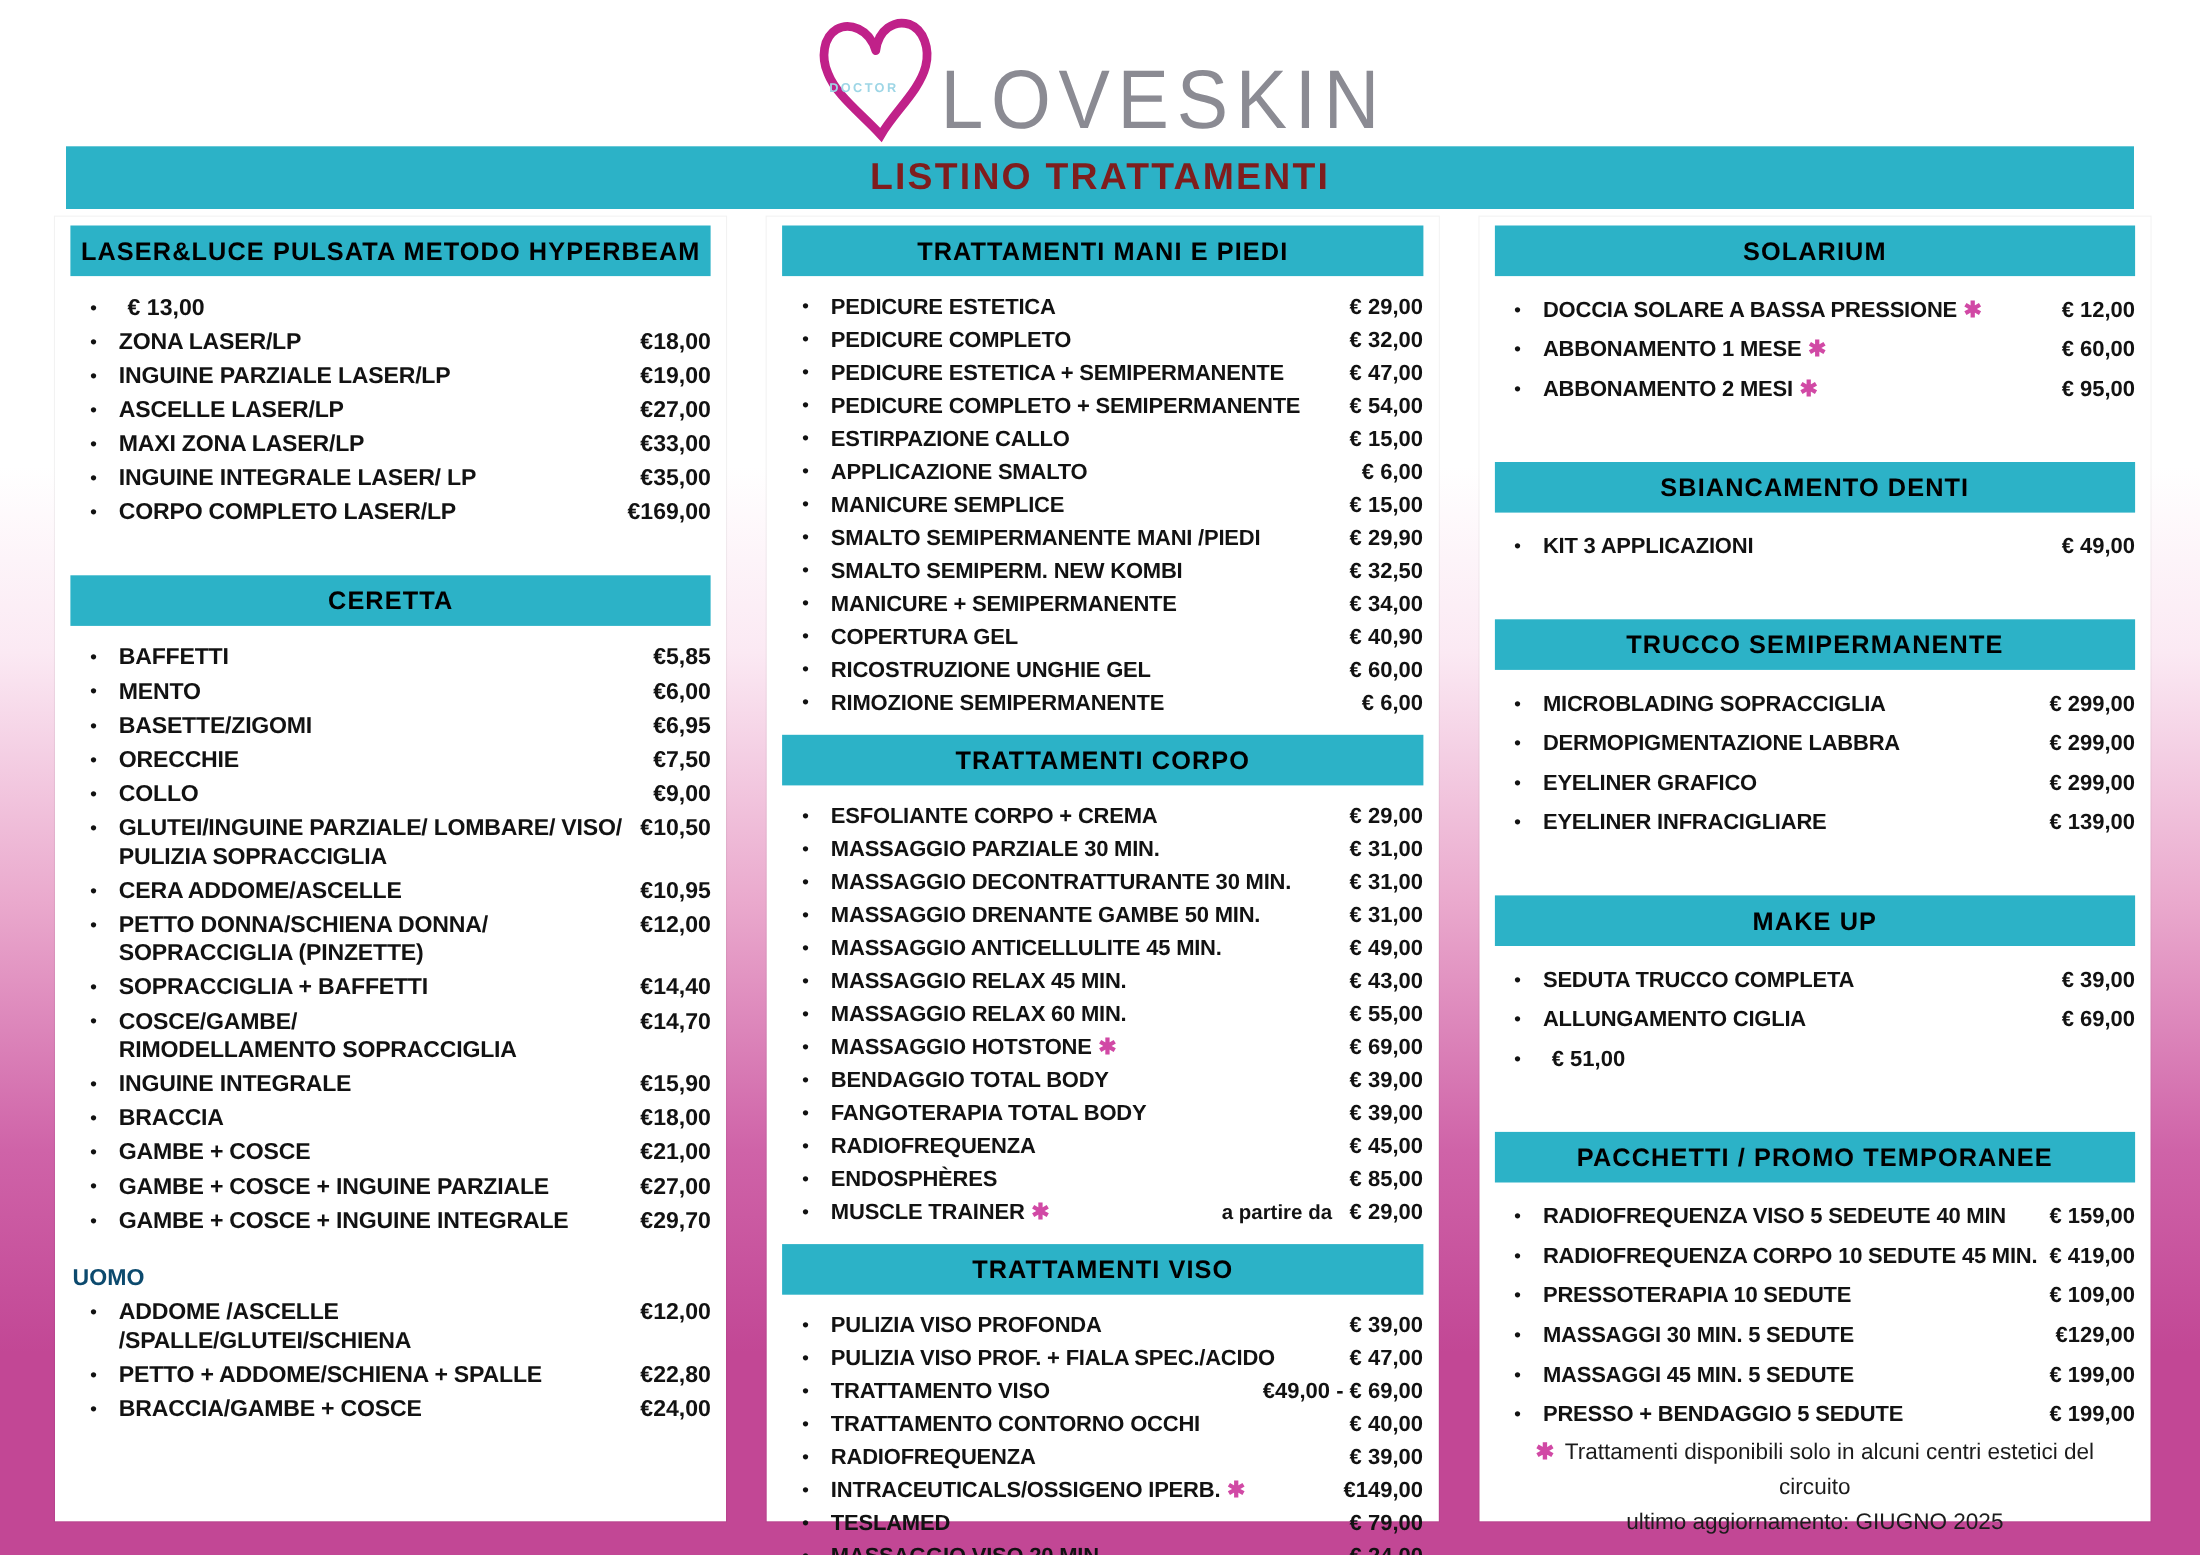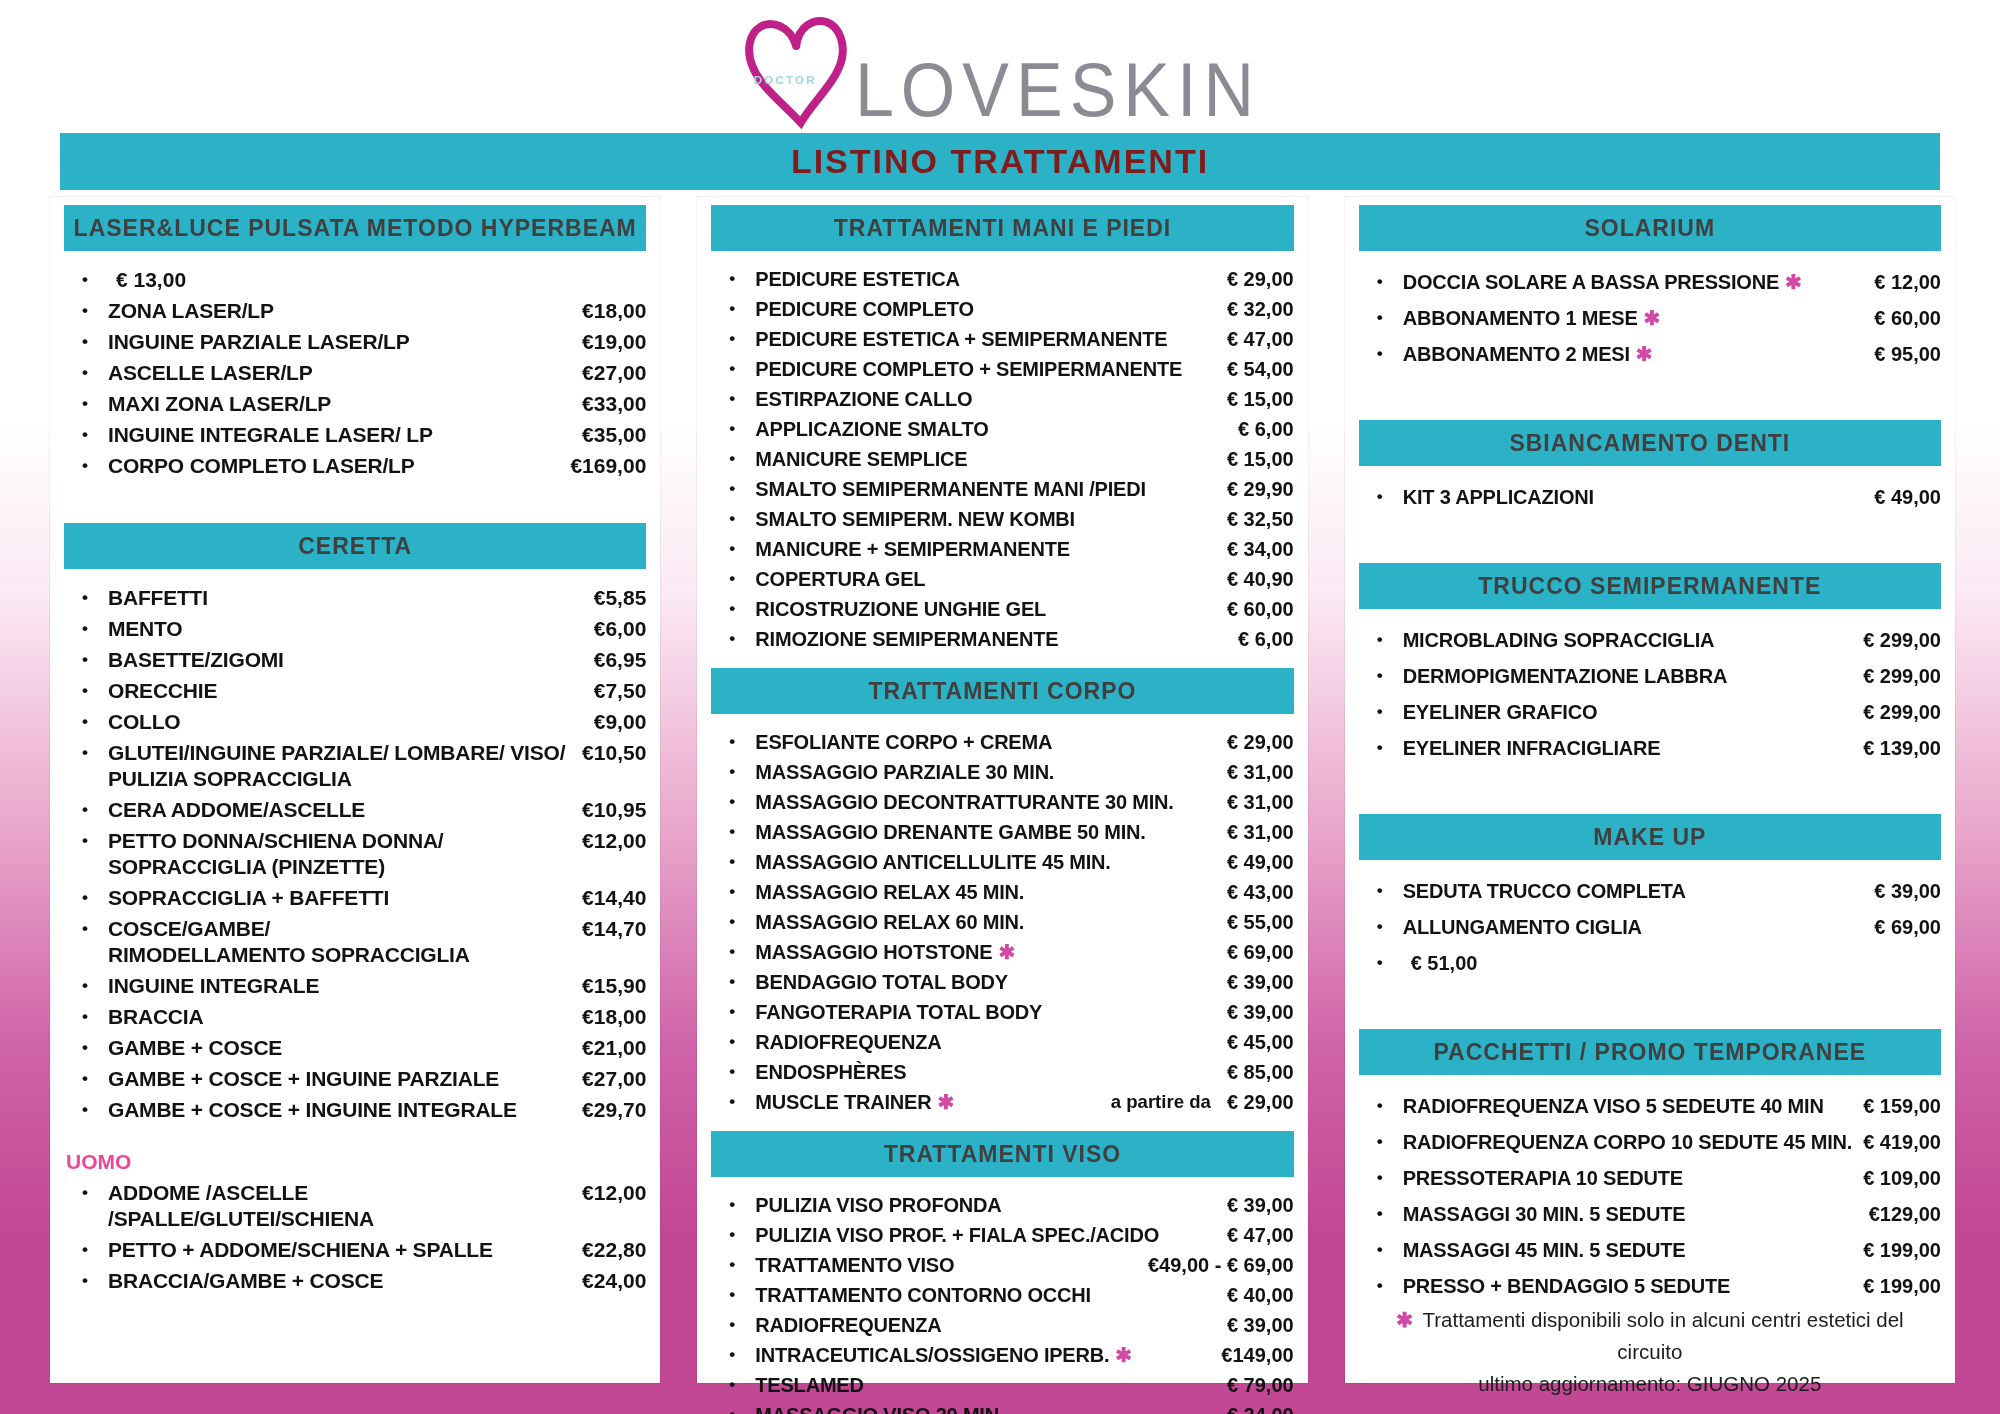--- a/index.html
+++ b/index.html
@@ -63,21 +63,21 @@
     flex: 1 1 0;
     background: #ffffff;
     box-shadow: 0 0 0 1px rgba(0,0,0,0.05);
     padding: 8px 12px 16px 12px;
     display: flex;
     flex-direction: column;
   }
   .sec-header {
     height: 46px;
     background: #2cb2c7;
-    color: #404040;
+    color: #000000;
     font-size: 23px;
     font-weight: bold;
     letter-spacing: 1px;
     display: flex;
     align-items: center;
     justify-content: center;
     margin: 0 2px;
   }
   .items { list-style: none; margin-top: 13px; }
   .row {
@@ -86,21 +86,21 @@
     padding: 4px 2px 4px 0;
     color: #121212;
     font-weight: bold;
   }
   .bullet { width: 46px; text-align: center; font-size: 17px; line-height: 26px; flex: 0 0 46px; }
   .lbl { flex: 1 1 auto; line-height: 26px; letter-spacing: -0.2px; }
   .l2 { display: block; }
   .ast { color: #d149a5; font-weight: bold; margin-left: 6px; }
   .note { white-space: nowrap; margin-right: 8px; line-height: 26px; font-size: 0.93em; }
   .price { white-space: nowrap; line-height: 26px; margin-left: 8px; }
-  .subheading { font-weight: bold; margin: 24px 0 2px 4px; line-height: 26px; color: #ec4899; }
+  .subheading { font-weight: bold; margin: 24px 0 2px 4px; line-height: 26px; color: #0c4a6e; }
 
   .col-1 .row, .col-1 .subheading { font-size: 21px; }
   .col-1 .sec + .sec { margin-top: 42px; }
   .col-1 .row { padding-top: 2.5px; padding-bottom: 2.5px; }
 
   .col-2 .row { font-size: 20px; padding-top: 2px; padding-bottom: 2px; }
   .col-2 .sec + .sec { margin-top: 14px; }
 
   .col-3 .row { font-size: 20px; padding-top: 5px; padding-bottom: 5px; }
   .col-3 .sec + .sec { margin-top: 48px; }

